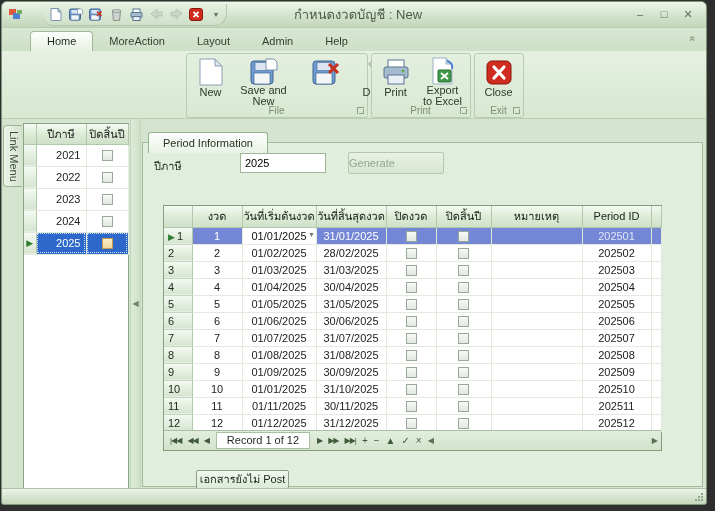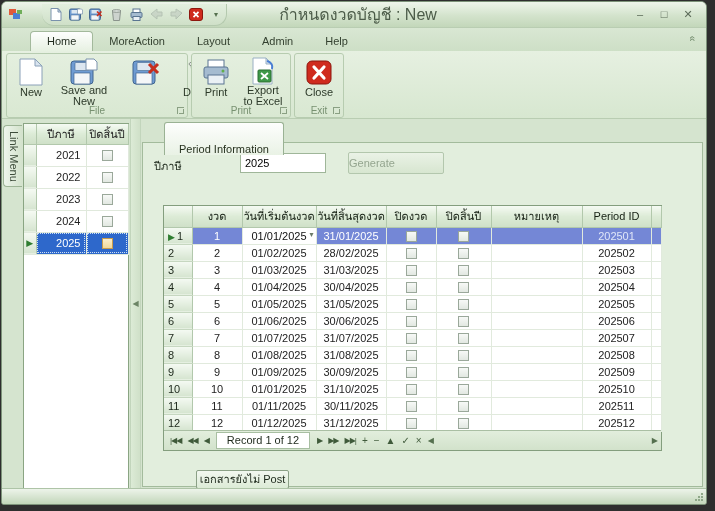--- a/index.html
+++ b/index.html
@@ -6,32 +6,32 @@
   html,body { width:715px; height:511px; background:#2e2e2e; font-family:"Liberation Sans","DejaVu Sans",sans-serif; font-size:11px; color:#222; overflow:hidden; }
   #window { position:absolute; left:1px; top:1px; width:706px; height:504px; background:#d5e4cf; border:1px solid #7d937a; border-radius:6px 6px 3px 3px; overflow:hidden; }
 
   
   .titlebar { position:absolute; left:0; top:0; right:0; height:26px; background:linear-gradient(#eef5eb,#d3e3cc 55%,#c3d7ba); border-bottom:1px solid #b9cdb2; display:flex; align-items:center; }
   .appicon { margin-left:6px; width:16px; height:14px; display:inline-block; }
   .qat { display:flex; align-items:center; margin-left:18px; padding:1px 4px; border:1px solid #b4c9ae; border-left:none; border-top:none; border-radius:0 0 12px 12px; background:linear-gradient(#e3efdf,#cfe0c8); height:22px; }
   .qbtn { width:20px; height:18px; display:flex; align-items:center; justify-content:center; border-radius:2px; }
   .qbtn.dis { opacity:.55; }
   .qdrop { font-size:8px; color:#55704f; margin-left:4px; width:12px; text-align:center; }
-  .title { position:absolute; left:8px; right:0; text-align:center; font-size:16px; color:#4c5c49; pointer-events:none; }
+  .title { position:absolute; left:8px; right:0; text-align:center; font-size:13px; color:#4c5c49; pointer-events:none; }
   .winbtns { margin-left:auto; display:flex; gap:4px; margin-right:8px; z-index:2; }
   .winbtn { width:20px; height:16px; text-align:center; font-size:11px; color:#5c6b59; line-height:15px; }
 
   
   .tabrow { position:absolute; left:0; top:26px; right:0; height:23px; background:linear-gradient(#d9e7d3,#cddfc6); display:flex; align-items:flex-end; padding-left:28px; }
   .rtab { padding:3px 16px 4px; color:#33402f; border-radius:4px 4px 0 0; }
   .rtab.active { background:linear-gradient(#fdfefd,#e7f1e2); border:1px solid #a3b99c; border-bottom:none; color:#1f2a1d; }
   .collapse { position:absolute; right:10px; top:31px; color:#6c8566; font-size:10px; transform:rotate(90deg); }
 
   
-  .ribbon { position:absolute; left:0; top:49px; right:0; height:68px; background:linear-gradient(#e6f0e1,#d7e7d0); border-bottom:1px solid #b9cdb2; padding:2px 0 0 4px; display:flex; }
+  .ribbon { position:absolute; left:0; top:49px; right:0; height:68px; background:linear-gradient(#e6f0e1,#d7e7d0); border-bottom:1px solid #b9cdb2; padding:2px 0 0 4px; display:flex;justify-content:center; }
   .group { border:1px solid #b7ccb0; border-radius:3px; margin-right:3px; display:flex; flex-direction:column; background:linear-gradient(#e4efdf,#d9e8d2); }
   .gbody { flex:1; display:flex; align-items:flex-start; padding:2px 2px 0; }
   .rbtn { min-width:44px; padding:1px 3px 0; height:48px; display:flex; flex-direction:column; align-items:center; border-radius:3px; }
   .rbtn .ric { width:30px; height:30px; display:flex; align-items:center; justify-content:center; }
   .rbtn .rlbl { text-align:center; line-height:11px; color:#2d3a2a; white-space:pre-line; }
   .gcap { height:14px; display:flex; align-items:center; justify-content:center; color:#789171; position:relative; font-size:10px; }
   .launcher { position:absolute; right:3px; bottom:3px; width:7px; height:7px; border:1px solid #8aa083; border-right:none; border-bottom:none; }
   .launcher::after { content:""; position:absolute; right:0; bottom:0; width:4px; height:4px; border-right:1px solid #8aa083; border-bottom:1px solid #8aa083; }
 
   
@@ -47,21 +47,21 @@
   .yearpanel td.yr { text-align:right; padding-right:5px; }
   .yearpanel tr.sel td.yr, .yearpanel tr.sel td.chk { background:#2e68cb; color:#fff; outline:1px dotted #cfe0f5; outline-offset:-2px; }
   .cb { display:inline-block; width:11px; height:11px; border:1px solid #9aa89a; background:linear-gradient(#f7f9f7,#e2e8e1); vertical-align:middle; }
   .cb.focus { background:linear-gradient(#fbeecb,#f1d89a); border-color:#c79c4e; }
   td.chk { text-align:center; }
 
   .splitter { position:absolute; left:128px; top:0; width:11px; bottom:0; background:linear-gradient(90deg,#dcebd6,#cfe0c8); border-left:1px solid #c2d5bc; border-right:1px solid #c2d5bc; display:flex; align-items:center; justify-content:center; }
   .splitter span { font-size:8px; color:#6c8566; }
 
   .mainpanel { position:absolute; left:140px; top:2px; right:3px; bottom:1px; }
-  .ptab { position:absolute; left:6px; top:1px; height:21px; padding:16px 14px; background:linear-gradient(#fdfefd,#e9f2e5); border:1px solid #9ab294; border-bottom:none; border-radius:3px 3px 0 0; line-height:20px; color:#27321f; z-index:2;margin-left:16px; }
+  .ptab { position:absolute; left:6px; top:11px; height:21px; padding:0 14px; background:linear-gradient(#fdfefd,#e9f2e5); border:1px solid #9ab294; border-bottom:none; border-radius:3px 3px 0 0; line-height:20px; color:#27321f; z-index:2; }
   .pcontent { position:absolute; left:0; top:21px; right:0; bottom:0; background:#e2eedd; border:1px solid #a3bb9c; }
 
   .flabel { position:absolute; left:11px; top:14px; color:#1d281b; }
   .finput { position:absolute; left:97px; top:10px; width:86px; height:20px; border:1px solid #9fb699; padding:0 4px; font:inherit; background:#fff; }
   .genbtn { position:absolute; left:205px; top:9px; width:96px; height:22px; border:1px solid #b3c7ad; border-radius:2px; background:linear-gradient(#eaf2e6,#d7e6d0); color:#94a58f; text-align:left; line-height:20px; }
 
   .pgrid { position:absolute; left:20px; top:62px; width:499px; height:246px; border:1px solid #849e7e; background:#fff; }
   .pgrid table { border-collapse:collapse; table-layout:fixed; width:497px; }
   .pgrid col.ci{width:28px;} .pgrid col.c1{width:50px;} .pgrid col.c2{width:74px;} .pgrid col.c3{width:70px;} .pgrid col.c4{width:50px;} .pgrid col.c5{width:55px;} .pgrid col.c6{width:91px;} .pgrid col.c7{width:69px;} .pgrid col.cf{width:10px;}
   .pgrid th { height:21px; font-weight:normal; background:linear-gradient(#f5faf3,#dcebd6 50%,#cfe0c8); border-right:1px solid #b2c8ac; border-bottom:1px solid #b2c8ac; color:#162014; overflow:hidden; white-space:nowrap; }

